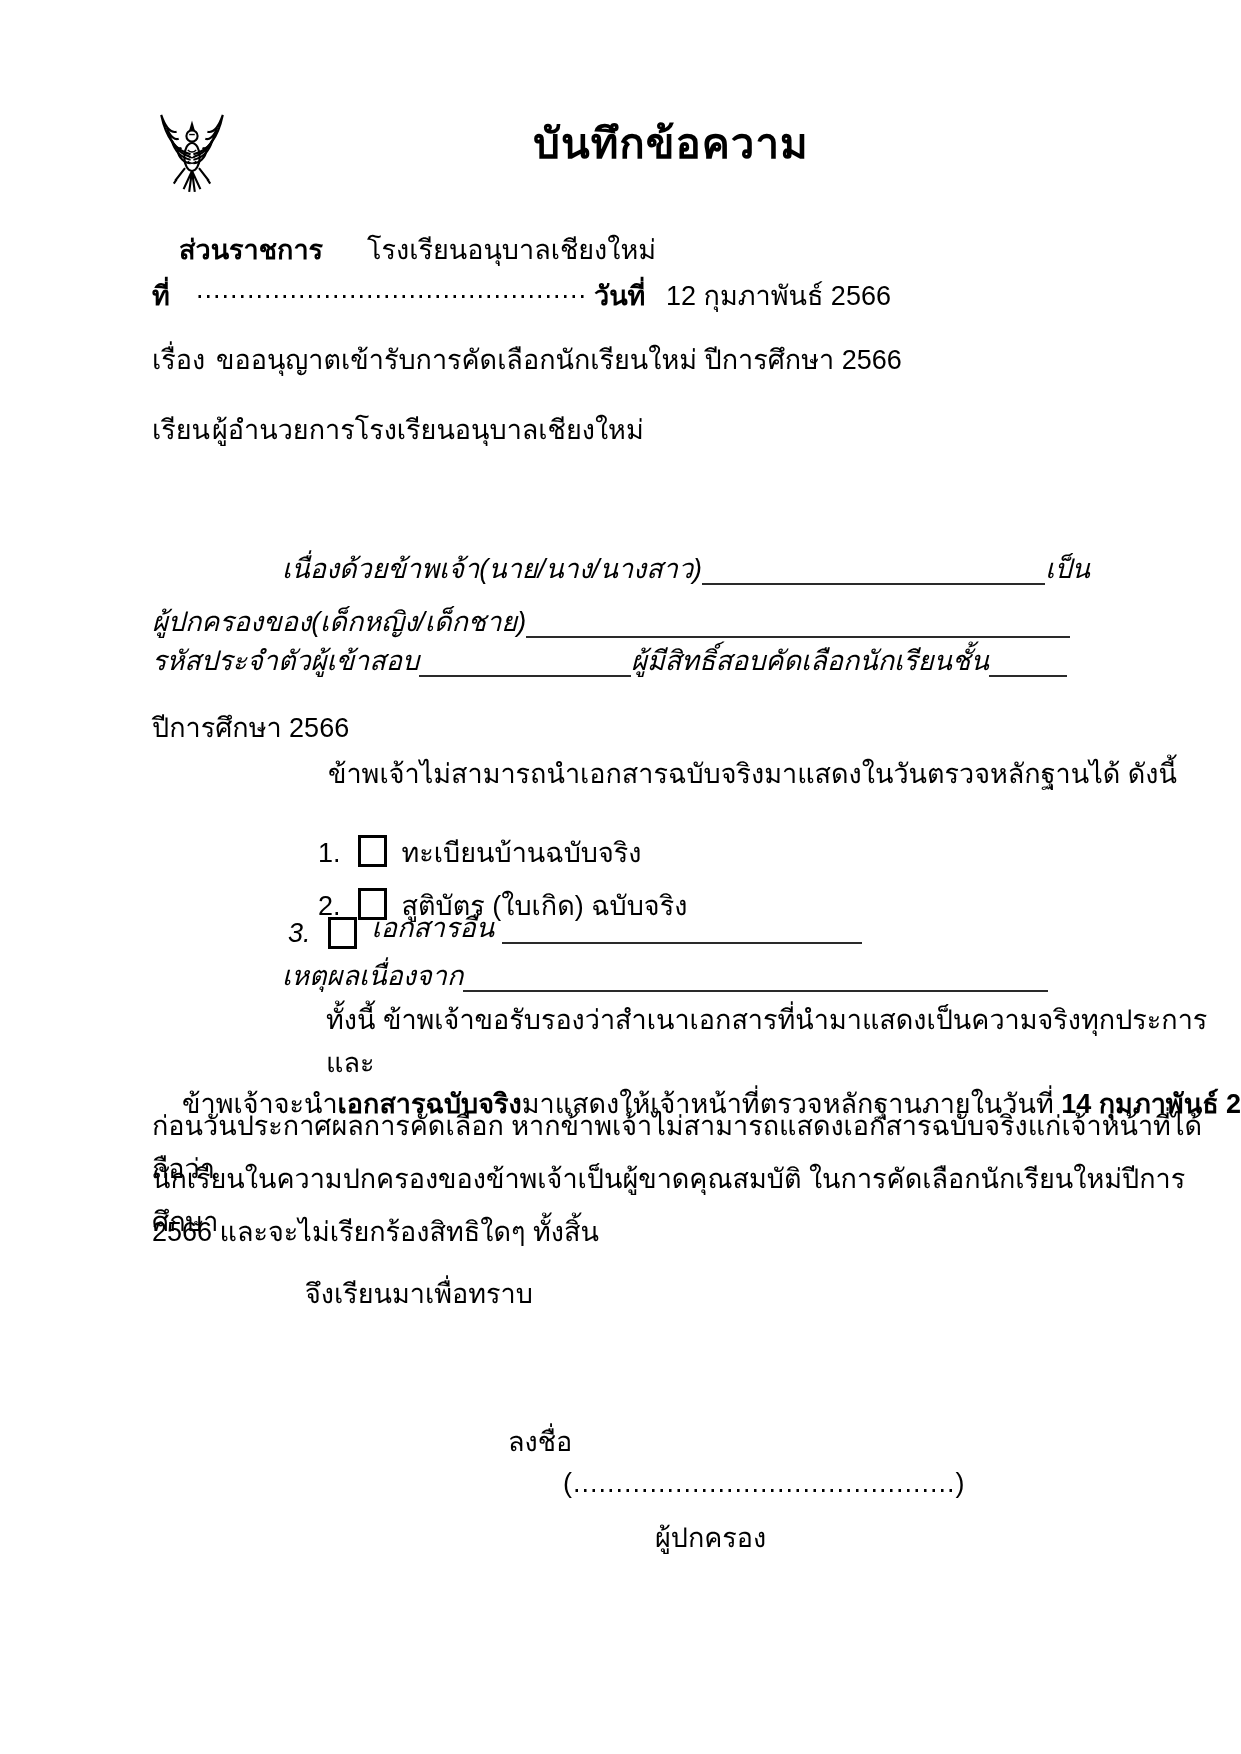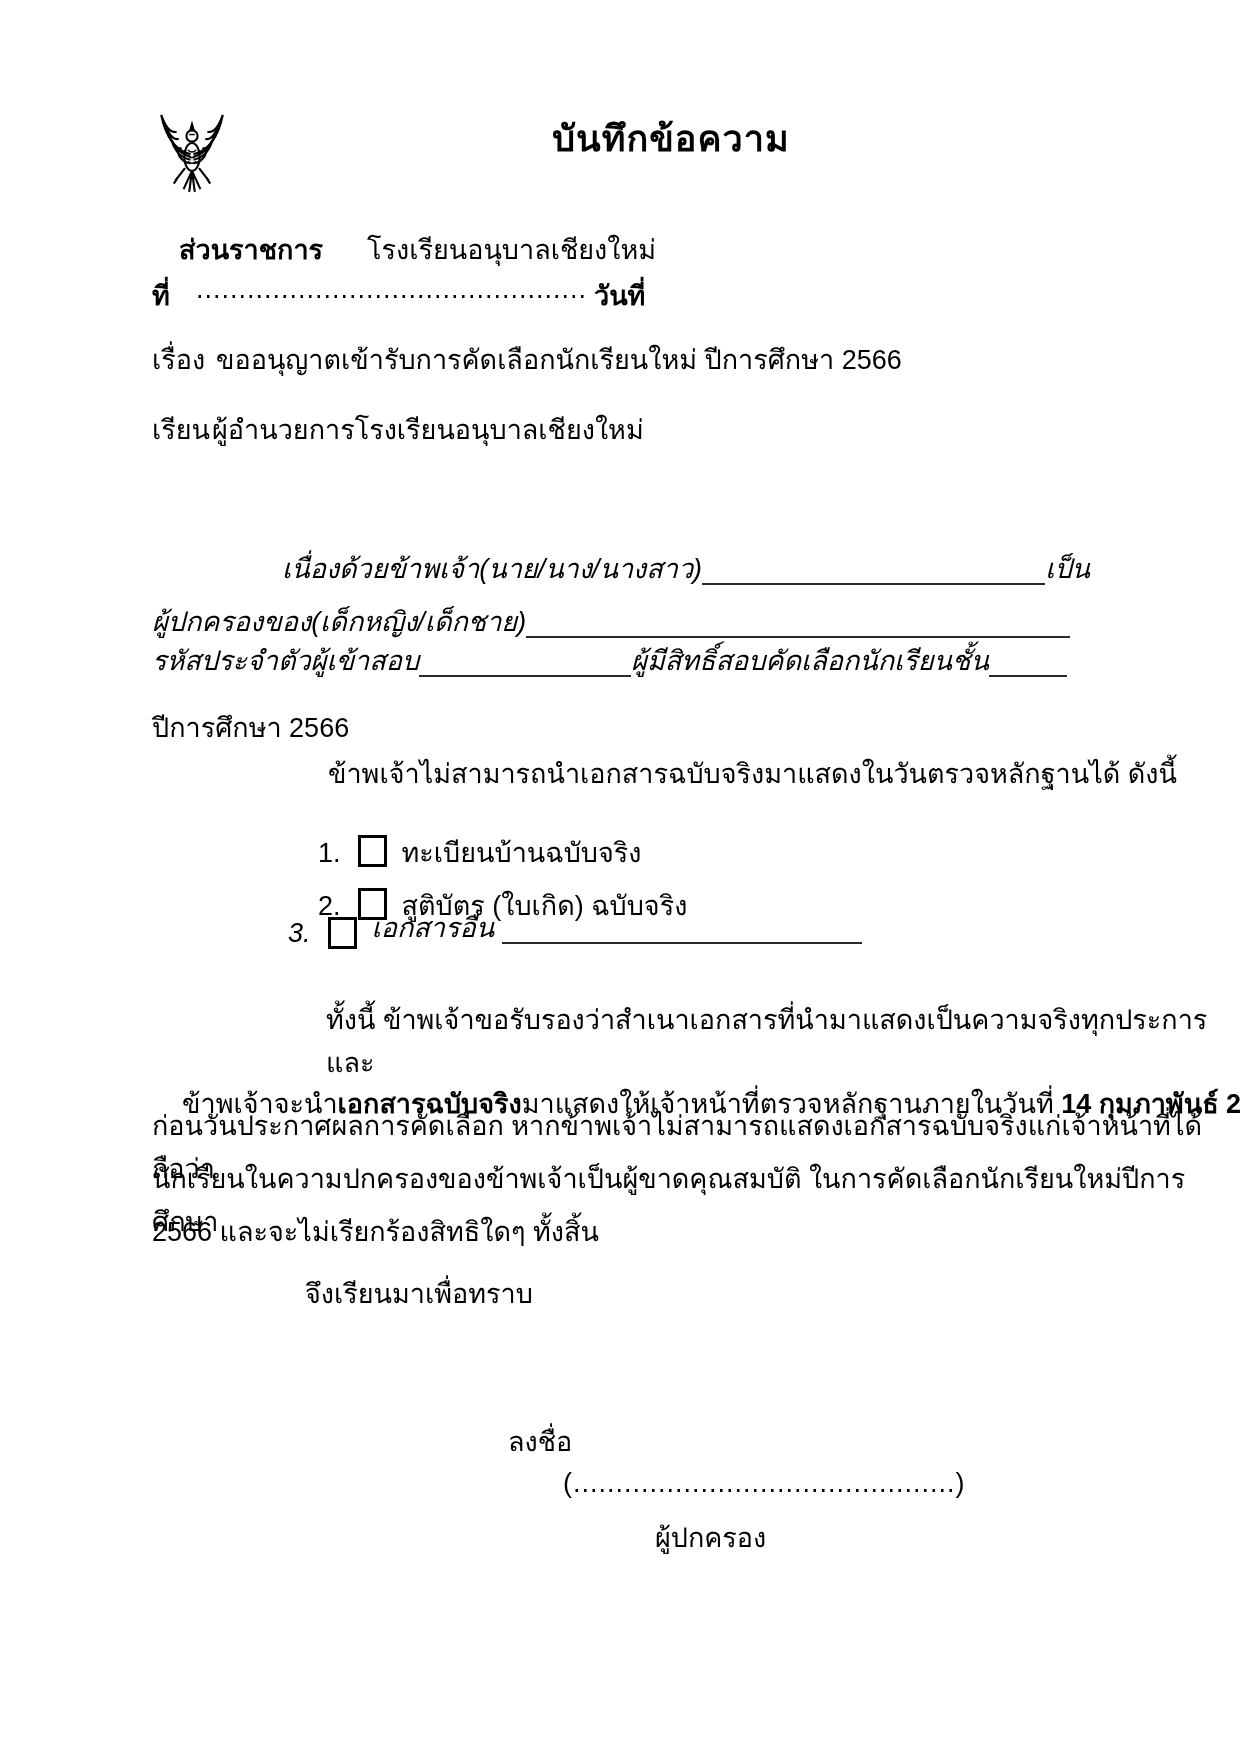--- a/index.html
+++ b/index.html
@@ -9,21 +9,21 @@
     margin:0 auto;
     background:#ffffff;
     font-family:"Liberation Sans", sans-serif;
     font-size:27px;
     color:#000;
     overflow:hidden;
   }
   .abs { position:absolute; }
   .b { font-weight:bold; }
   .doc-title {
-    font-size:36px; font-weight:bold;
+    font-size:42px; font-weight:bold;
     width:400px; text-align:center;
     letter-spacing:1px;
   }
   .flexline { display:flex; align-items:flex-end;font-style:italic; }
   .flexline > span { white-space:pre; }
   .blank {
     flex:1 1 auto;
     border-bottom:2px solid #2a2a2a;
     height:8px; margin-bottom:5px;
   }
@@ -67,20 +67,21 @@
   </div>
 
   <div class="abs doc-title" style="left:471px; top:110px;">บันทึกข้อความ</div>
 
   <div class="abs b" style="left:152px; top:228px;margin-left:27px;">ส่วนราชการ</div>
   <div class="abs" style="left:367px; top:228px;">โรงเรียนอนุบาลเชียงใหม่</div>
 
   <div class="abs b" style="left:152px; top:274px;">ที่</div>
   <div class="abs dotted" style="left:196px; top:274px;">..............................................</div>
   <div class="abs b" style="left:594px; top:274px;">วันที่</div>
+  <div class="abs" style="left:666px; top:274px;">12 กุมภาพันธ์ 2566</div>
 
   <div class="abs" style="left:152px; top:338px;">เรื่อง</div>
   <div class="abs" style="left:216px; top:338px;">ขออนุญาตเข้ารับการคัดเลือกนักเรียนใหม่ ปีการศึกษา 2566</div>
 
   <div class="abs" style="left:152px; top:408px;">เรียน</div>
   <div class="abs" style="left:212px; top:408px;">ผู้อำนวยการโรงเรียนอนุบาลเชียงใหม่</div>
 
   <div class="abs flexline" style="left:282px; top:547px; width:808px;">
     <span>เนื่องด้วยข้าพเจ้า(นาย/นาง/นางสาว)</span>
     <span class="blank"></span>
@@ -111,20 +112,24 @@
     <span>2.</span><span class="cb"></span><span>สูติบัตร (ใบเกิด) ฉบับจริง</span>
   </div>
 
   <div class="abs flexline" style="left:288px; top:906px; width:574px;">
     <span>3.</span>
       <span class="cb"></span>
       <span>เอกสารอื่น </span>
     <span class="blank"></span>
   </div>
 
+  <div class="abs flexline" style="left:282px; top:954px; width:766px;">
+    <span>เหตุผลเนื่องจาก</span>
+    <span class="blank"></span>
+  </div>
 
   <div class="abs" style="left:282px; top:998px;margin-left:44px;">ทั้งนี้ ข้าพเจ้าขอรับรองว่าสำเนาเอกสารที่นำมาแสดงเป็นความจริงทุกประการ  และ</div>
 
   <div class="abs item-row" style="left:152px; top:1051px;">
     <span>ข้าพเจ้าจะนำ</span><span class="b">เอกสารฉบับจริง</span><span>มาแสดงให้เจ้าหน้าที่ตรวจหลักฐานภายในวันที่ </span><span class="b">14 กุมภาพันธ์ 2566</span>
   </div>
 
   <div class="abs" style="left:152px; top:1104px;">ก่อนวันประกาศผลการคัดเลือก หากข้าพเจ้าไม่สามารถแสดงเอกสารฉบับจริงแก่เจ้าหน้าที่ได้ ถือว่า</div>
 
   <div class="abs" style="left:152px; top:1157px;">นักเรียนในความปกครองของข้าพเจ้าเป็นผู้ขาดคุณสมบัติ ในการคัดเลือกนักเรียนใหม่ปีการศึกษา</div>

